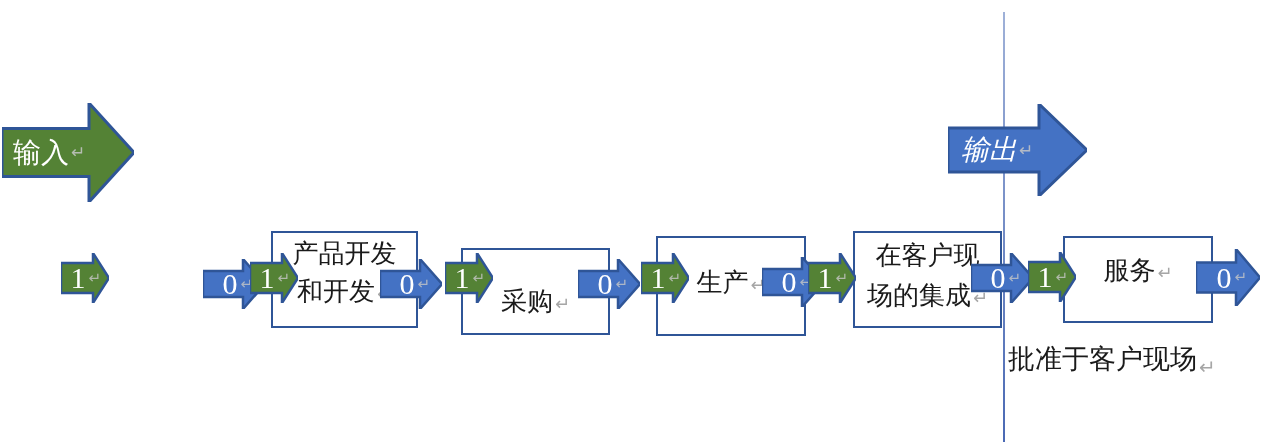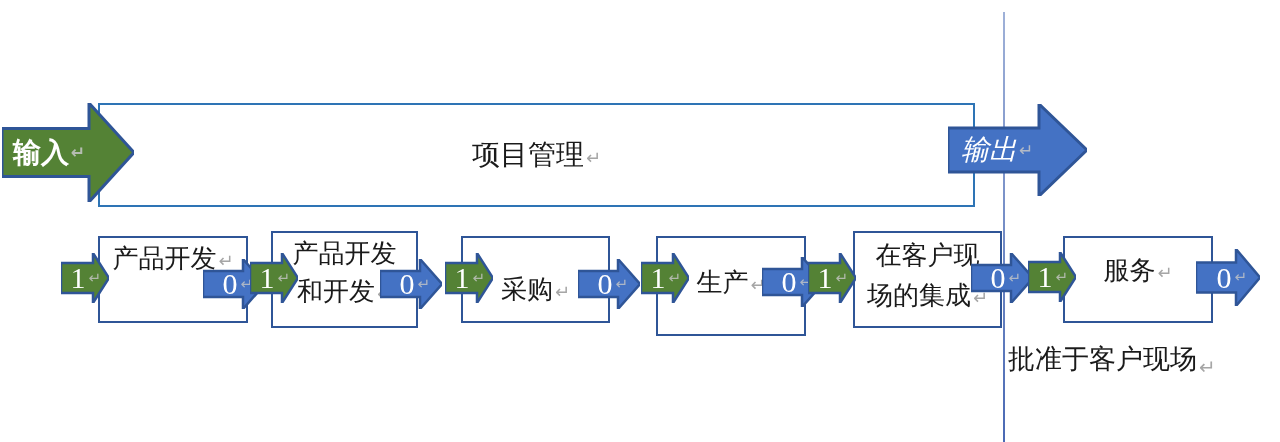--- a/index.html
+++ b/index.html
@@ -61,58 +61,48 @@
 <body>
 
 <div id="stage">
 
   <div id="divider"></div>
 
   <div class="arrow fill-green" style="left:2px;top:103px;">
     <svg width="132" height="99" viewBox="0 0 132 99">
       <polygon points="0,25.5 87,25.5 87,0 132,49.5 87,99 87,73.5 0,73.5" stroke-width="3"></polygon>
     </svg>
-    <div class="biglabel" style="left:0;width:94px;font-weight:bold;">
+    <div class="biglabel" style="left:0;width:94px;">
       <span>输入</span>
       <span class="ret on-fill">↵</span>
     </div>
   </div>
 
-  <div class="pbox" style="left:98px;top:103px;width:877px;height:104px;">
-    <div class="projlabel">
-      <span>项目管理</span><span class="ret">↵</span>
-    </div>
-  </div>
 
   <div class="arrow fill-blue" style="left:948px;top:104px;font-style:italic;">
     <svg width="139" height="92" viewBox="0 0 139 92">
       <polygon points="0,24 91,24 91,0 139,46 91,92 91,68 0,68" stroke-width="3"></polygon>
     </svg>
     <div class="biglabel" style="left:0;width:98px;">
       <span>输出</span>
       <span class="ret on-fill">↵</span>
     </div>
   </div>
 
-  <div class="sbox" style="left:98px;top:236px;width:150px;height:87px;">
-    <div class="boxlabel" style="top:2px;">
-      <span>产品开发</span><span class="ret">↵</span>
-    </div>
-  </div>
 
   <div class="sbox" style="left:271px;top:231px;width:147px;height:97px;">
     <div class="boxlabel" style="top:2px;">
       <span>产品开发</span>
     </div>
     <div class="boxlabel" style="top:40px;">
       <span>和开发</span><span class="ret">↵</span>
     </div>
   </div>
 
-  <div class="sbox" style="left:461px;top:236px;width:149px;height:87px;">
+  <div class="sbox" style="left:461px;top:248px;width:149px;height:87px;">
     <div class="boxlabel" style="top:33px;">
       <span>采购</span><span class="ret">↵</span>
     </div>
   </div>
 
   <div class="sbox" style="left:656px;top:236px;width:150px;height:100px;">
     <div class="boxlabel" style="top:26px;">
       <span>生产</span><span class="ret">↵</span>
     </div>
   </div>

